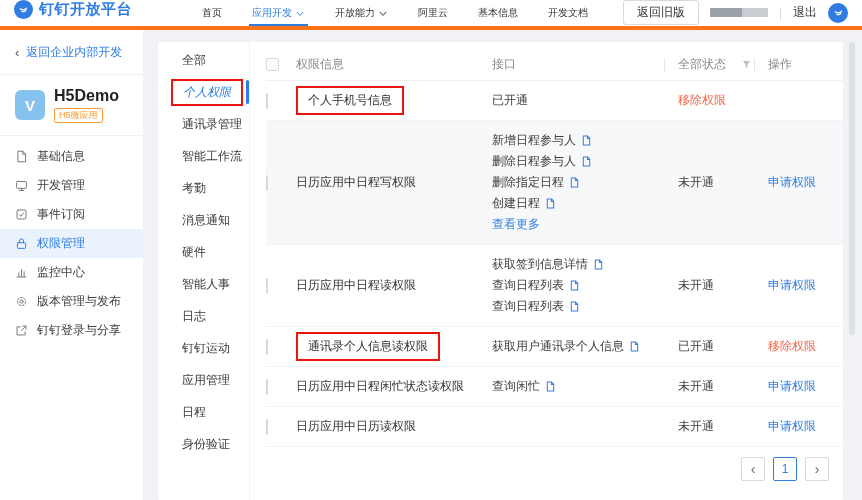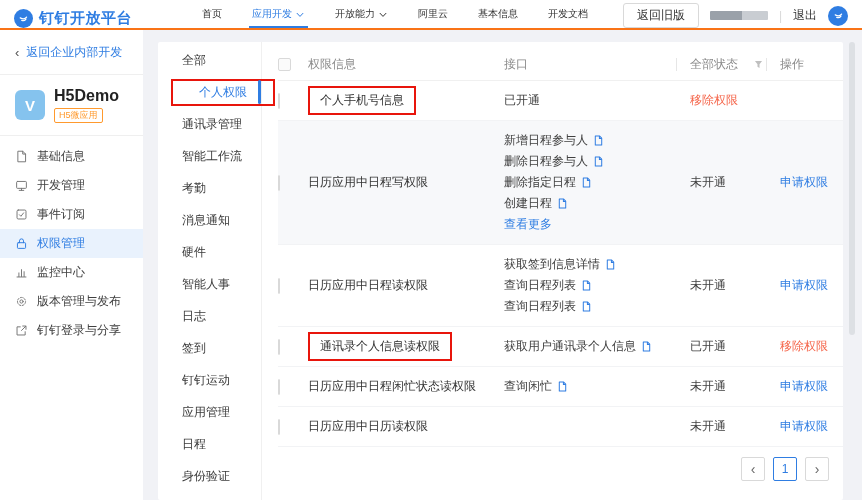--- a/index.html
+++ b/index.html
@@ -4,22 +4,22 @@
 <style>
   * { box-sizing: border-box; margin: 0; padding: 0; }
   html,body { width:862px; height:500px; overflow:hidden; }
   body {
     font-family: "Liberation Sans", "DejaVu Sans", sans-serif;
     font-size: 12px; color:#262626; background:#f1f2f6;
   }
   svg { display:block; }
 
   
-  .topbar { height:30px; background:#fff; border-bottom:2px solid #f97316;
-    display:flex; align-items:flex-end; padding:0 14px; position:relative; z-index:3; }
+  .topbar { height:30px; background:#fff; border-bottom:4px solid #f97316;
+    display:flex; align-items:flex-start; padding:0 14px; position:relative; z-index:3; }
   .logo { display:flex; align-items:center; gap:6px; cursor:pointer; }
   .logo-badge { width:19px; height:19px; border-radius:50%; background:var(--accent);
     display:flex; align-items:center; justify-content:center; }
   .logo-text { color:var(--accent); font-weight:bold; font-size:15px; letter-spacing:.5px; }
   .main-nav { display:flex; gap:30px; margin-left:70px; height:100%; align-items:stretch; }
   .nav-item { display:flex; align-items:center; gap:3px; font-size:10px; color:#333;
     cursor:pointer; position:relative; }
   .nav-item.active { color:var(--accent); }
   .nav-item.active::after { content:""; position:absolute; left:-3px; right:-3px; bottom:0;
     height:2px; background:var(--accent); }
@@ -51,28 +51,28 @@
   .menu { padding-top:6px; }
   .menu-item { display:flex; align-items:center; gap:9px; height:29px; padding:0 15px;
     color:#404040; font-size:12px; cursor:pointer; white-space:nowrap; }
   .menu-item .micon { display:flex; color:#767676; }
   .menu-item.active { background:#e9f2fd; color:var(--accent); }
   .menu-item.active .micon { color:var(--accent); }
 
   
   .content-card { background:#fff; margin:12px 19px 0 15px; flex:1; display:flex;
     border-radius:2px; overflow:hidden; }
-  .categories { width:104px; border-right:1px solid #f0f0f0; padding-top:2px; flex-shrink:0; }
+  .categories { width:92px; border-right:1px solid #f0f0f0; padding-top:2px; flex-shrink:0; }
   .cat-item { height:32px; display:flex; align-items:center; padding-left:24px; color:#3a3a3a;
     font-size:12px; cursor:pointer; position:relative; white-space:nowrap; }
   .cat-item.active { color:var(--accent); }
   .act-bar { position:absolute; right:0; top:4px; bottom:4px; width:3px;
     background:var(--accent); border-radius:2px; }
   .red-box { border:2px solid var(--redbox); padding:4px 10px; display:inline-block; }
-  .cat-item .red-box { padding:3px 26px; margin-left:-11px; }
+  .cat-item .red-box { padding:3px 10px; margin-left:-11px;font-style:italic; }
 
   .t-area { flex:1; padding:6px 0 0 16px; display:flex; flex-direction:column; }
   .t-grid { display:grid; grid-template-columns:30px 196px 186px 90px 1fr; align-items:center; }
   .t-head { height:33px; color:#8a8a8a; border-bottom:1px solid #f0f0f0; }
   .hcell { position:relative; display:flex; align-items:center; }
   .hcell.divided::before { content:""; position:absolute; left:-14px; width:1px; height:13px;
     background:#e6e6e6; }
   .filter-ic { margin-left:auto; margin-right:16px; cursor:pointer; }
   .t-row { border-bottom:1px solid #f2f3f5; min-height:40px; }
   .t-row.shaded { background:#f7f8fa; }
@@ -263,23 +263,20 @@
         <div class="cat-item">
           <span>硬件</span>
         </div>
         <div class="cat-item">
           <span>智能人事</span>
         </div>
         <div class="cat-item">
           <span>日志</span>
         </div>
         <div class="cat-item">
-          <span>签到</span>
-        </div>
-        <div class="cat-item">
           <span>钉钉运动</span>
         </div>
         <div class="cat-item">
           <span>应用管理</span>
         </div>
         <div class="cat-item">
           <span>日程</span>
         </div>
         <div class="cat-item">
           <span>身份验证</span>

